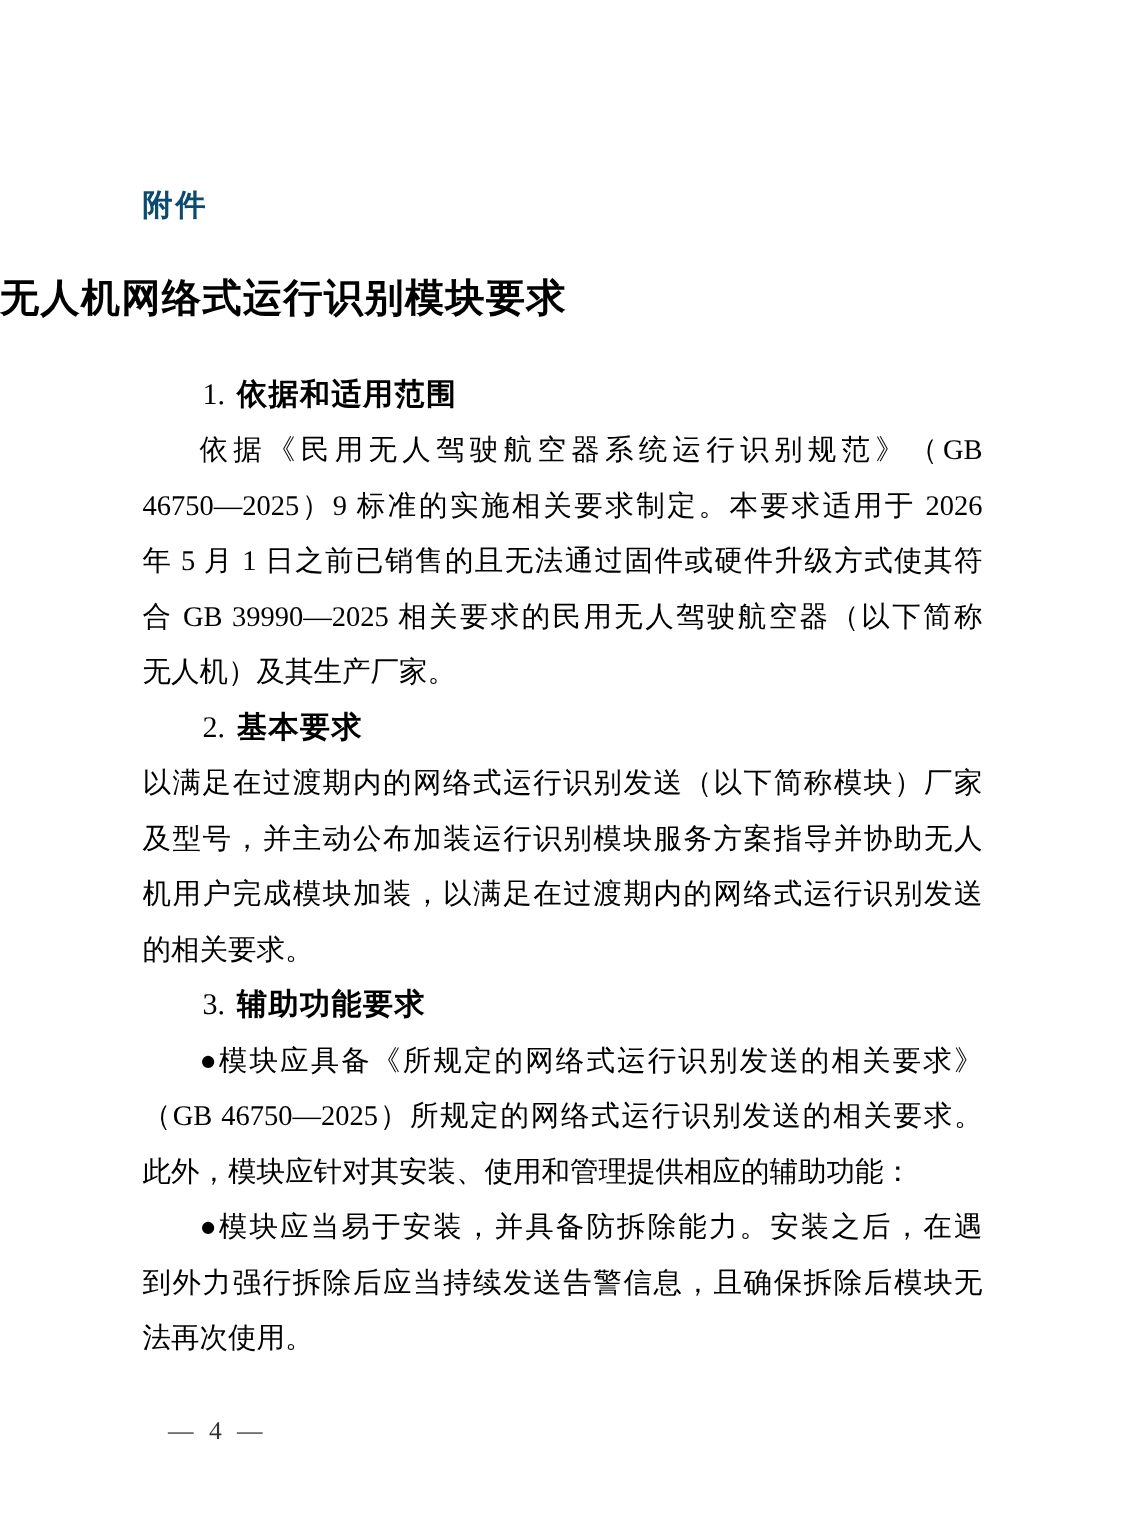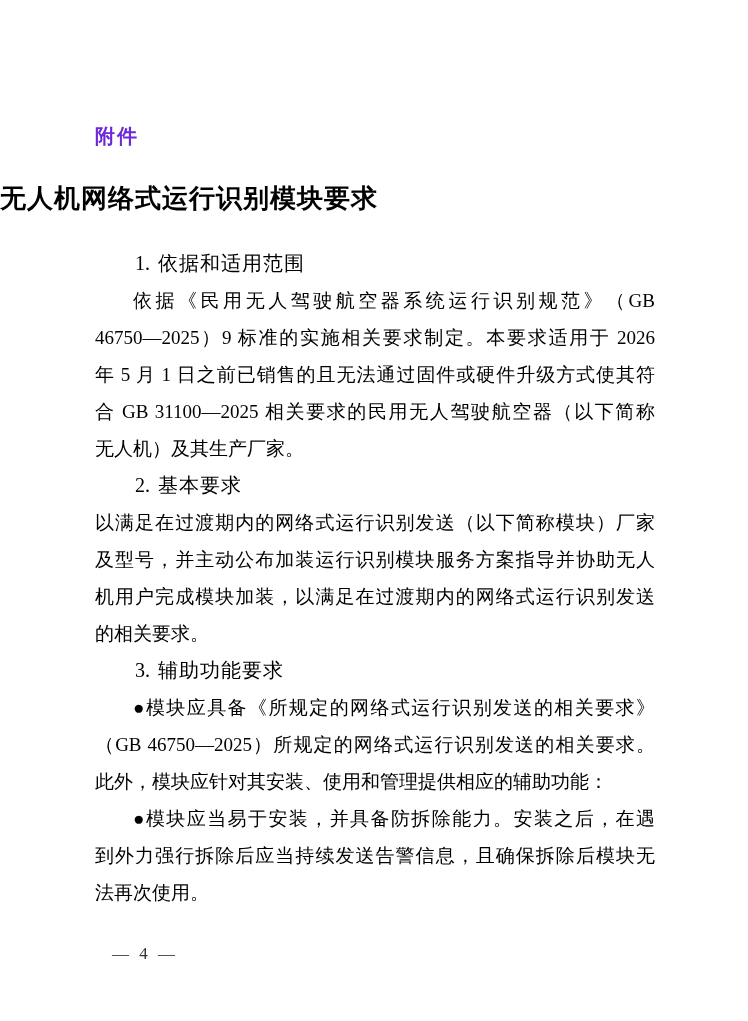--- a/index.html
+++ b/index.html
@@ -13,21 +13,21 @@
     color: #000;
   }
   .attachment-label {
     position: absolute;
     left: 95px;
     top: 123px;
     font-family: "Liberation Sans", "DejaVu Sans", sans-serif;
     font-weight: 700;
     font-size: 20px;
     letter-spacing: 2px;
-    color: #6d28d9;
+    color: #0c4a6e;
     text-align: center;
   }
   .doc-title {
     position: absolute;
     left: 0;
     top: 181px;
     width: 100%;
     text-align: left;
     font-family: "Liberation Serif", "DejaVu Serif", serif;
     font-weight: 700;
@@ -58,21 +58,21 @@
     font-size: 20px;
     text-indent: 2em;
   }
   .heading .hnum {
     font-family: "Liberation Serif", "DejaVu Serif", serif;
     font-weight: 400;
     margin-right: 8px;
   }
   .heading .htext {
     font-family: "Liberation Sans", "DejaVu Sans", sans-serif;
-    font-weight: 400;
+    font-weight: 700;
     letter-spacing: 1px;
   }
   .page-footer {
     position: absolute;
     left: 112px;
     top: 944px;
     font-family: "Liberation Serif", "DejaVu Serif", serif;
     font-size: 17px;
     letter-spacing: 3px;
     color: #333;
@@ -88,21 +88,21 @@
   <div class="doc-title">无人机网络式运行识别模块要求</div>
 
   <div class="doc-body">
 
     <div class="line heading">
       <span class="hnum">1.</span><span class="htext">依据和适用范围</span>
     </div>
     <div class="line just indent">依据《民用无人驾驶航空器系统运行识别规范》（GB</div>
     <div class="line just">46750—2025）9 标准的实施相关要求制定。本要求适用于 2026</div>
     <div class="line just">年 5 月 1 日之前已销售的且无法通过固件或硬件升级方式使其符</div>
-    <div class="line just">合 GB 31100—2025 相关要求的民用无人驾驶航空器（以下简称</div>
+    <div class="line just">合 GB 39990—2025 相关要求的民用无人驾驶航空器（以下简称</div>
     <div class="line">无人机）及其生产厂家。</div>
 
     <div class="line heading">
       <span class="hnum">2.</span><span class="htext">基本要求</span>
     </div>
     <div class="line just">以满足在过渡期内的网络式运行识别发送（以下简称模块）厂家</div>
     <div class="line just">及型号，并主动公布加装运行识别模块服务方案指导并协助无人</div>
     <div class="line just">机用户完成模块加装，以满足在过渡期内的网络式运行识别发送</div>
     <div class="line">的相关要求。</div>
 

